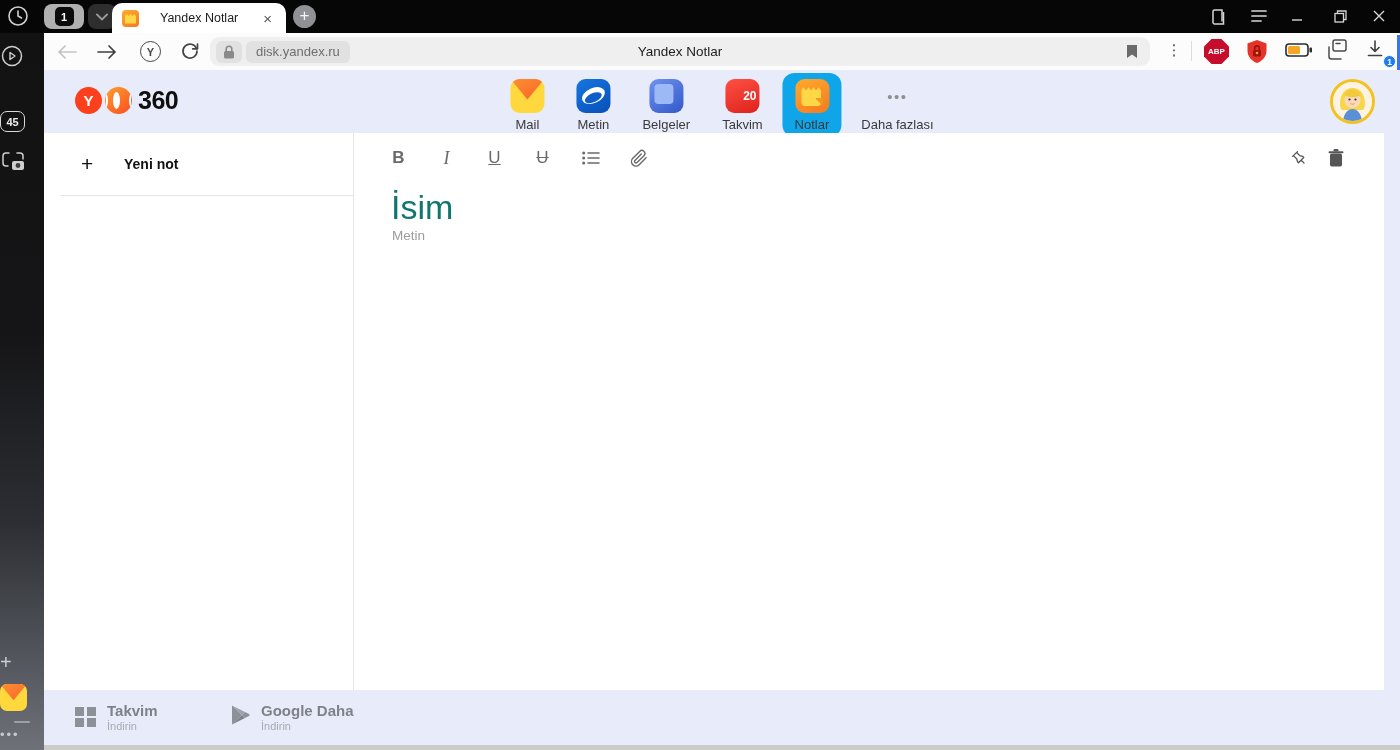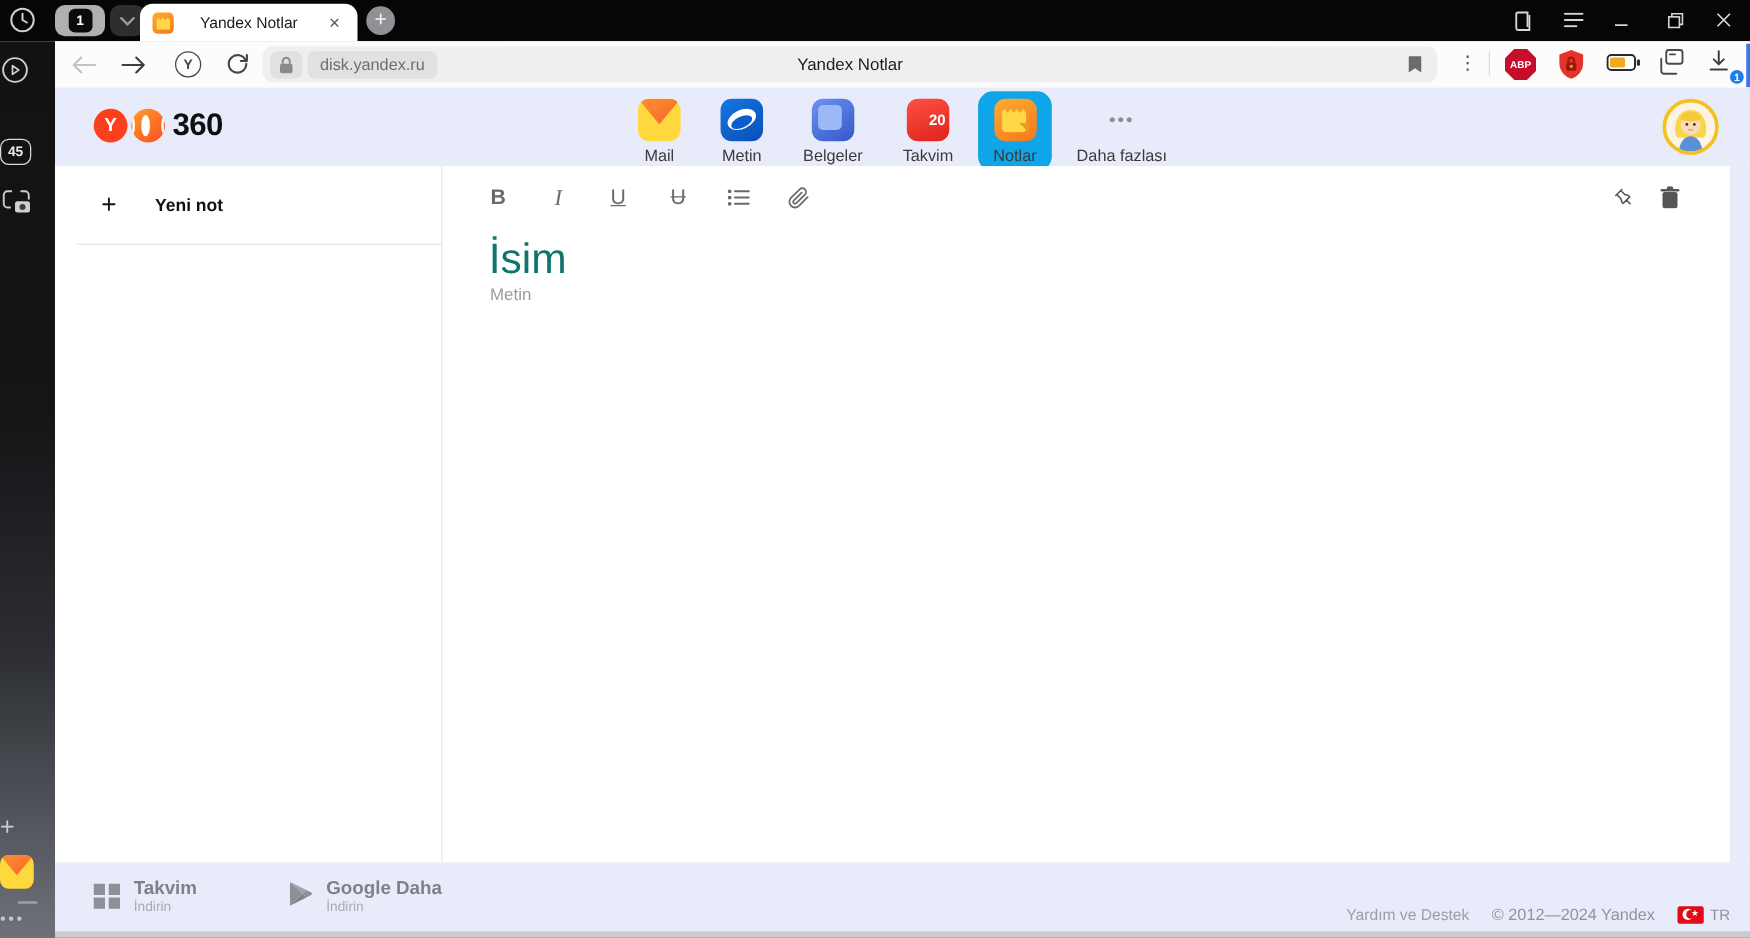--- a/index.html
+++ b/index.html
@@ -409,28 +409,16 @@
               <path d="M2 20.5L15 14l-3-3z" fill="#7d8188"></path>
               <path d="M15 8l4 2a1.3 1.3 0 0 1 0 2l-4 2-3-3z" fill="#8c9097"></path>
             </svg>
         </span>
         <span>
           <div class="app-name">Google Daha</div>
           <div class="app-action">İndirin</div>
         </span>
       </div>
 
-      <div class="footer-right">
-        <span class="f-help">Yardım ve Destek</span>
-        <span class="f-copy">© 2012—2024 Yandex</span>
-        <span class="f-region">
-          <span class="tr-flag">
-              <span class="cr1"></span>
-              <span class="cr2"></span>
-              <span class="st">★</span>
-            </span>
-          <span class="f-region-label">TR</span>
-        </span>
-      </div>
     </div>
 
   </div>
 </div>
 
 </body></html>

